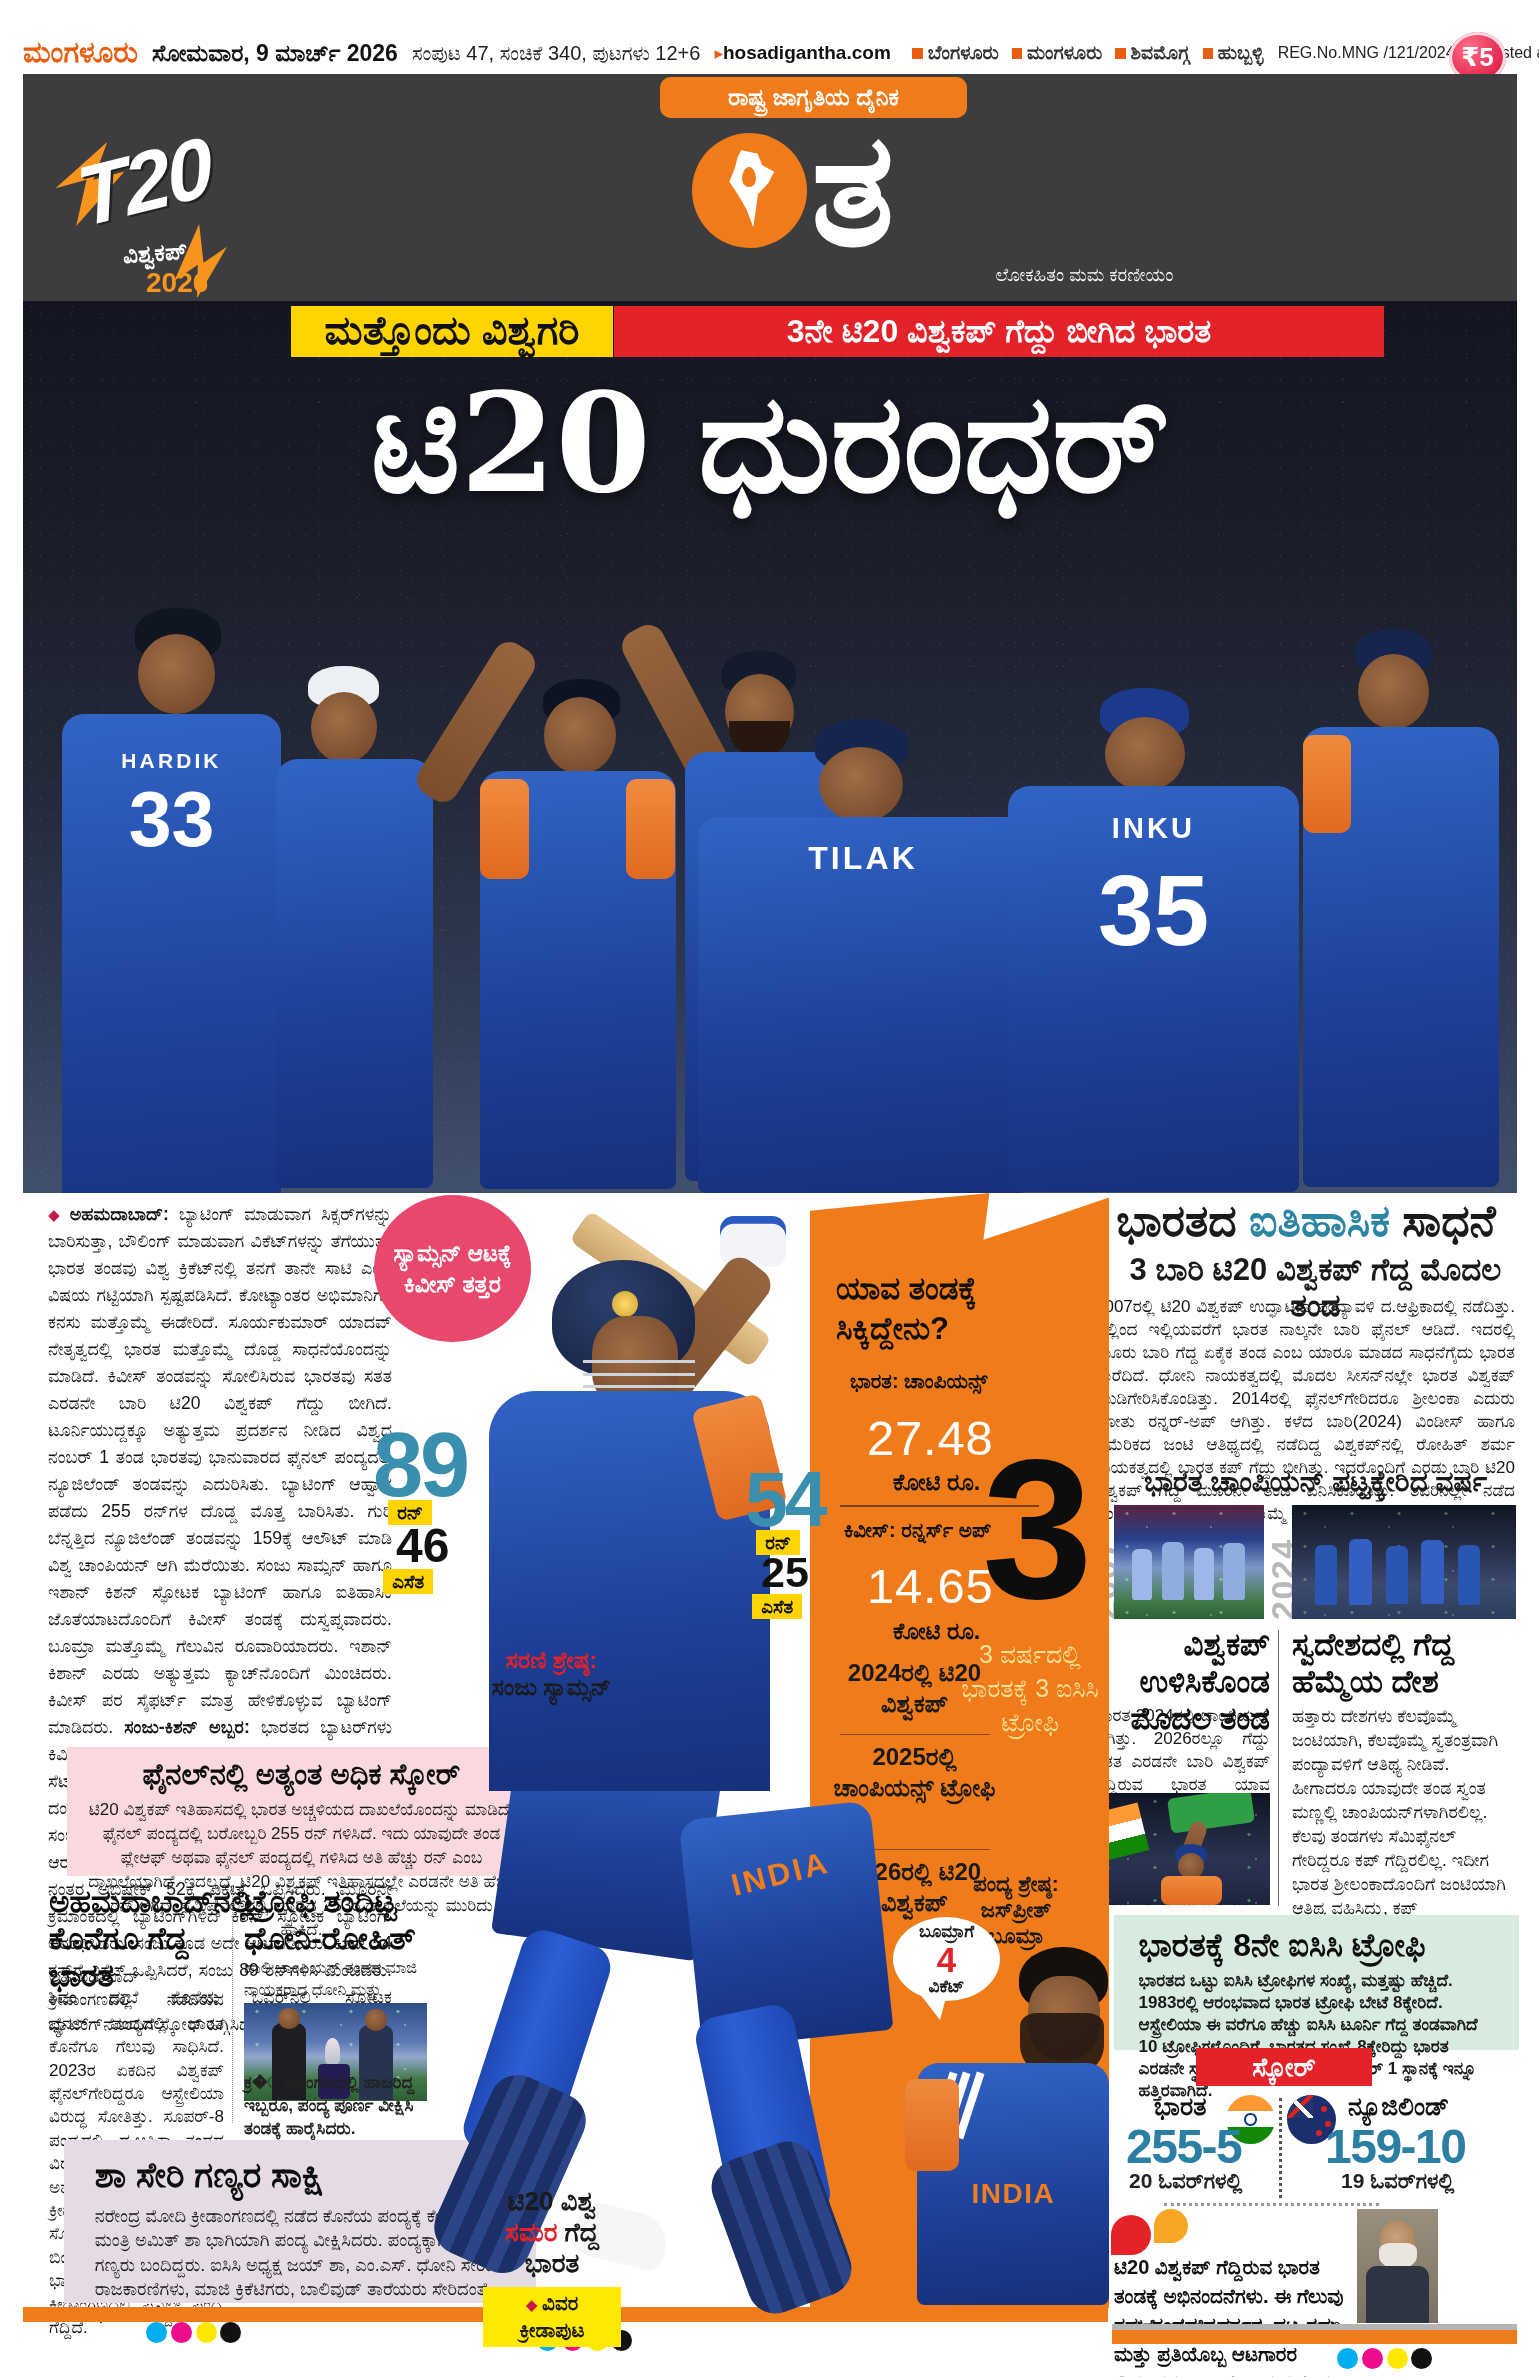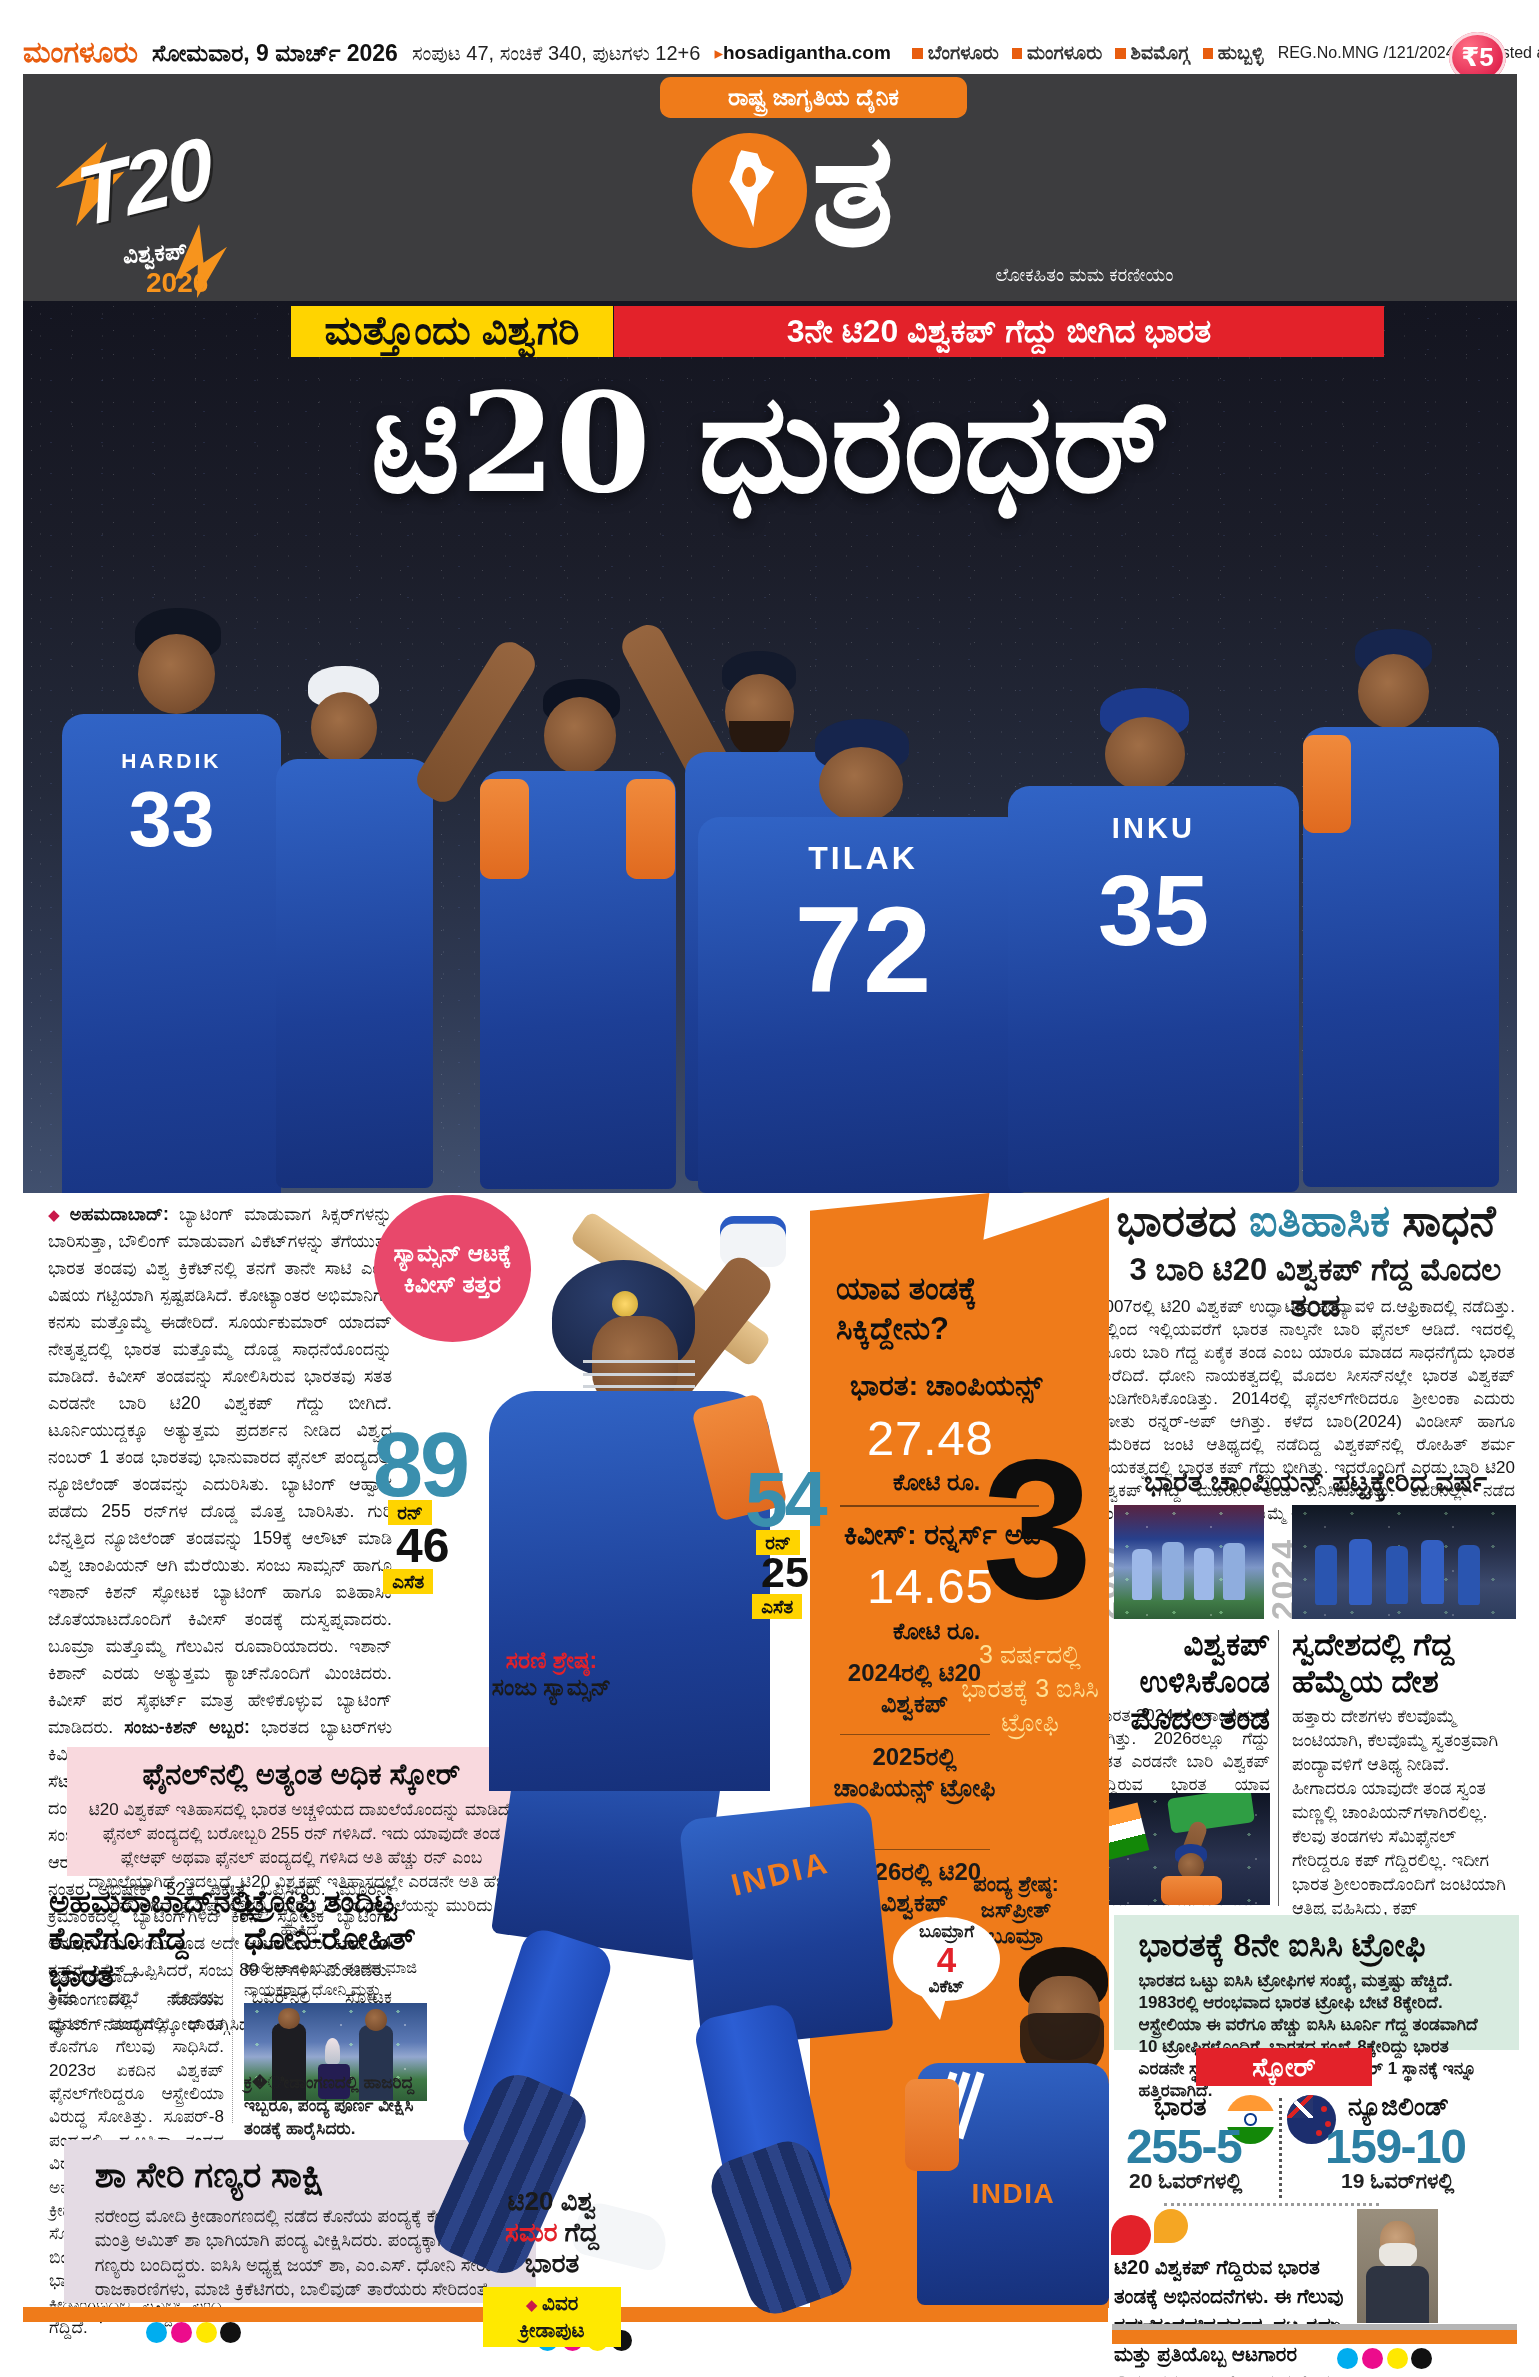--- a/index.html
+++ b/index.html
@@ -74,21 +74,21 @@
   
   .pinkcircle{left:374px;top:1195px;width:157px;height:147px;border-radius:50%;background:#e8486b;
               color:#fff;font-weight:800;font-size:23px;line-height:31px;display:flex;align-items:center;justify-content:center;text-align:center;z-index:6}
   .statnum{color:#3a8fae;font-weight:800;letter-spacing:-3.1px;line-height:1}
   .stattag{background:#ffd400;color:#111;font-weight:800;font-size:18.4px;padding:1.5px 9.2px;display:inline-block}
   .statballs{color:#111;font-weight:800;line-height:1}
   
   .prize{left:810px;top:1193px;width:299px;height:1115px;background:#ef7b1a;
          clip-path:polygon(0 1.6%,60% 0,58% 4.2%,76% 2.6%,100% .4%,100% 100%,0 100%);z-index:1}
   .pz-title{font-size:31px;line-height:40px;font-weight:800;color:#111}
-  .pz-label{font-size:28px;font-weight:800;color:#111}
+  .pz-label{font-size:20px;font-weight:800;color:#111}
   .pz-amt{font-size:49px;color:#fff;letter-spacing:0.8px}
   .pz-unit{font-size:23px;font-weight:800;color:#111}
   .pz-item{font-size:24px;line-height:31px;font-weight:800;color:#1a1a1a;text-align:center}
   .pz-line{height:1.5px;background:#8a4a12;width:153px;margin:7.7px auto}
   .big3{font-size:199px;font-weight:900;color:#0d0d0d;line-height:1}
   .big3cap{font-size:25px;line-height:34px;font-weight:400;color:#ffe094;text-align:center}
   
   .photo{position:absolute;overflow:hidden}
   .stad{background:linear-gradient(180deg,#2f4f88 0%,#5d7ab5 40%,#93a7cf 55%,#3f7a46 78%,#2f5f38 100%)}
   .bokeh{position:absolute;left:0;top:0;width:100%;height:100%;
@@ -184,21 +184,20 @@
     <div class="cap" style="left:51px;top:20px;width:74px;height:44px;background:#131a2c"></div>
     <div class="hd" style="left:54px;top:43px;width:69px;height:75px"></div>
     <div class="a" style="left:58px;top:90px;width:61px;height:37px;background:#27180f;border-radius:0 0 31px 31px"></div>
     <div class="tor" style="left:14px;top:121px;width:157px;height:429px"></div>
   </div>
   <div class="a" style="left:675px;top:418px;width:330px;height:474px">
     <div class="cap" style="left:117px;top:0;width:94px;height:51px;background:#16254d"></div>
     <div class="hd" style="left:121px;top:28px;width:84px;height:75px"></div>
     <div class="tor" style="left:0;top:98px;width:330px;height:376px">
       <div class="jname" style="top:23px;font-size:32px">TILAK</div>
-      <div class="jnum" style="top:71px;font-size:123px">72</div>
     </div>
   </div>
   <div class="a" style="left:985px;top:387px;width:291px;height:505px">
     <div class="cap" style="left:92px;top:0;width:89px;height:49px;background:#1c3a8c"></div>
     <div class="hd" style="left:97px;top:29px;width:80px;height:74px"></div>
     <div class="tor" style="left:0;top:98px;width:291px;height:406px">
       <div class="jname" style="top:26px;font-size:29px">INKU</div>
       <div class="jnum" style="top:74px;font-size:100px">35</div>
     </div>
   </div>

